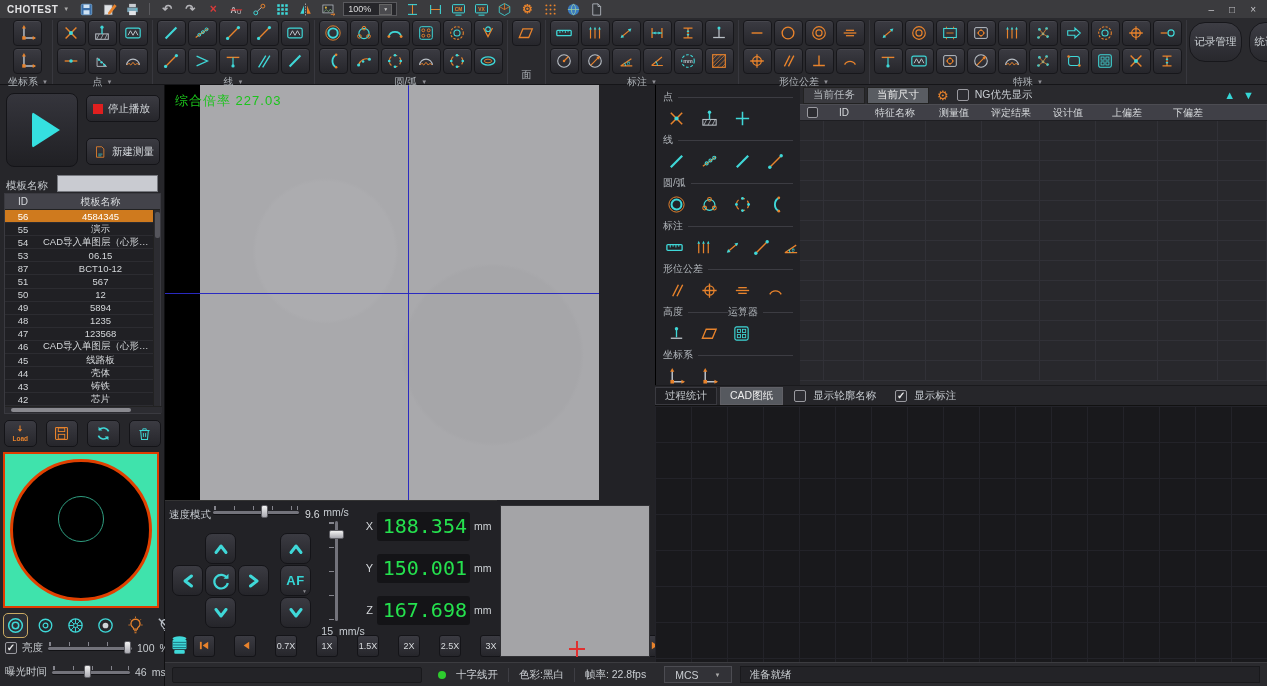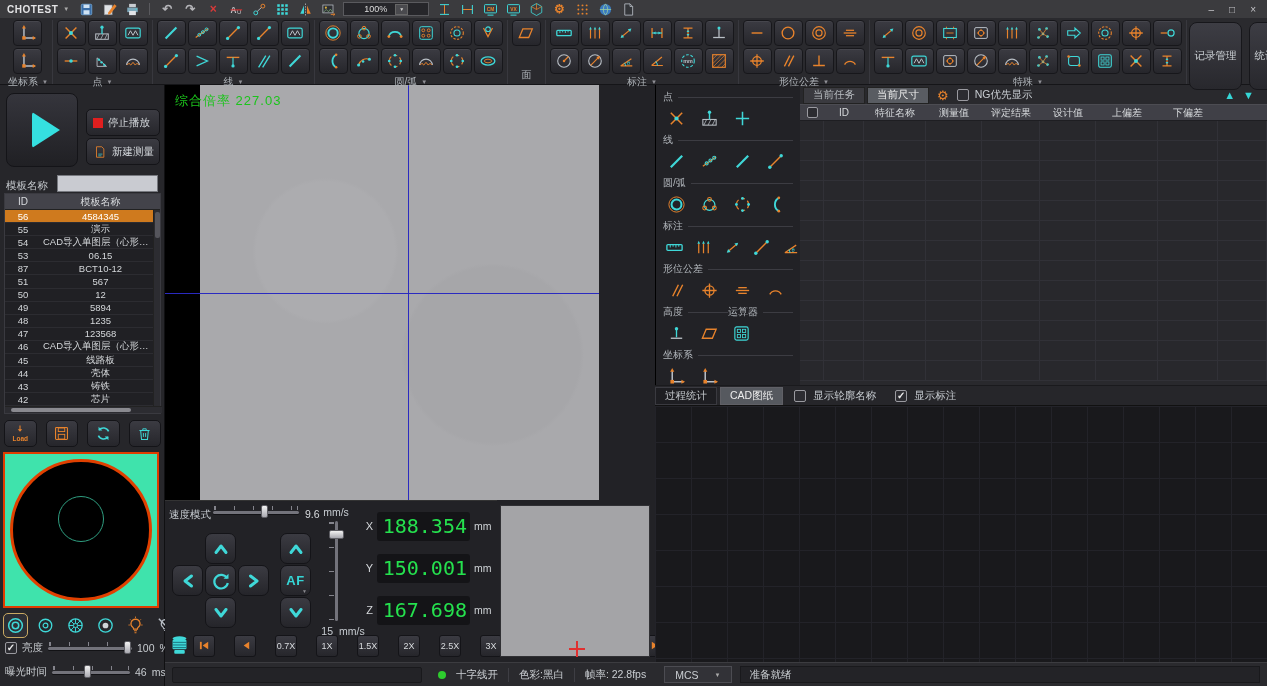--- a/index.html
+++ b/index.html
@@ -6,33 +6,33 @@
 html,body{width:1267px;height:686px;overflow:hidden}
 body{background:#222226;font-family:"Liberation Sans",sans-serif;font-size:11px;color:#c8cdd2;position:relative}
 svg{display:block}
 
 .titlebar{position:absolute;left:0;top:0;width:1267px;height:18px;background:#3b3b3e;display:flex;align-items:center;padding:0 7px;gap:5px;z-index:20}
 .tb-app{font-size:10px;font-weight:bold;color:#e4e4e6;letter-spacing:.5px}
 .tb-caret{font-size:6px;color:#aaa;margin-right:4px}
 .tb-icons{display:flex;align-items:center;gap:7px}
 .tb-icon{width:16px;height:16px;display:flex;align-items:center;justify-content:center;font-size:12px;line-height:1}
 .tb-sep{width:1px;height:12px;background:#5a5a5e;margin:0 2px}
-.tb-zoom{background:#26262a;border:1px solid #5a5a5e;height:14px;display:flex;align-items:center;font-size:9px;padding:0 20px;gap:8px;color:#ddd}
+.tb-zoom{background:#26262a;border:1px solid #5a5a5e;height:14px;display:flex;align-items:center;font-size:9px;padding:0 4px;gap:8px;color:#ddd}
 .tb-zoom .dd{background:#4a4a4e;border:1px solid #666;width:13px;height:11px;font-size:5px;display:flex;align-items:center;justify-content:center;color:#ccc}
 .tb-right{margin-left:auto;display:flex;gap:15px;color:#c4c4c8;font-size:10px;padding-right:4px}
 .tb-right span{cursor:default}
 
 .toolbar{position:absolute;left:0;top:18px;width:1267px;height:67px;background:#2a2a2e;border-bottom:1px solid #151518;display:flex;align-items:stretch;padding:2px 4px 0;z-index:19}
 .tgroup{display:flex;flex-direction:column;align-items:center;padding:0 4px;border-right:1px solid #38383e}
 .tgrid{display:grid;gap:2px;grid-auto-rows:26px}
 .tbtn{width:29px;height:26px;background:linear-gradient(#3b3b42,#26262b);border:1px solid #17171b;border-radius:4px;display:flex;align-items:center;justify-content:center;box-shadow:inset 0 1px 0 rgba(255,255,255,.06)}
 .tlabel{margin-top:auto;font-size:10px;color:#b0b5ba;display:flex;align-items:center;gap:4px;padding:1px 0 2px;white-space:nowrap}
 .tlabel .arr{font-size:6px;color:#909096}
 #toolbar-actions{margin-left:auto;display:flex;gap:7px;padding:2px 2px}
-.taction{width:53px;height:68px;background:linear-gradient(#3d3d44,#28282d);border:1px solid #17171b;border-radius:8px;color:#cdd2d6;font-size:10.5px;display:flex;align-items:center;justify-content:center;white-space:nowrap}
+.taction{width:53px;height:40px;background:linear-gradient(#3d3d44,#28282d);border:1px solid #17171b;border-radius:16px;color:#cdd2d6;font-size:10.5px;display:flex;align-items:center;justify-content:center;white-space:nowrap}
 
 .leftpanel{position:absolute;left:0;top:85px;width:165px;height:601px;background:#26262a;border-right:1px solid #101012}
 .play-btn{position:absolute;left:6px;top:8px;width:72px;height:74px;background:linear-gradient(#35353c,#202024);border:1px solid #141418;border-radius:8px;display:flex;align-items:center;justify-content:center}
 .play-tri{width:0;height:0;border-left:28px solid #35e0e0;border-top:18px solid transparent;border-bottom:18px solid transparent;margin-left:8px;border-radius:3px}
 .side-btn{position:absolute;left:86px;width:74px;height:27px;background:linear-gradient(#3b3b42,#26262b);border:1px solid #141418;border-radius:5px;display:flex;align-items:center;gap:5px;padding:0 6px;font-size:10.5px;color:#d2d6da;white-space:nowrap}
 .stop-sq{width:10px;height:10px;background:#e01f1f;flex:none}
 .tpl-label{position:absolute;left:6px;top:94px;font-size:10.5px;color:#c4c8cc}
 .tpl-input{position:absolute;left:57px;top:90px;width:101px;height:17px;background:#c9cbd1;border:1px solid #77797f;font-size:10px;padding:0 3px;color:#222}
 .tpl-table{position:absolute;left:4px;top:108px;width:157px;height:221px;background:#202024;border:1px solid #3a3a40}
 .tpl-head{display:grid;grid-template-columns:36px 1fr;height:16px;background:#43434a;border-bottom:1px solid #222;align-items:center;text-align:center;font-size:10px;color:#d8dbde}
@@ -821,21 +821,21 @@
   <div id="toolbar-actions">
       <div class="taction">记录管理</div>
       <div class="taction">统计分析</div>
     </div>
 </div>
 
 <div class="leftpanel">
   <div class="play-btn">
       <span class="play-tri"></span>
     </div>
-  <div class="side-btn" style="top:24px">
+  <div class="side-btn" style="top:10px">
     <span class="stop-sq"></span>
     <span>停止播放</span>
   </div>
   <div class="side-btn" style="top:53px">
     <span id="doc-ico">
         <svg width="14" height="14" viewBox="0 0 20 20" fill="none">
           <path d="M5 2.5h7.5l3 3v12H5z" stroke="#e8832c" stroke-width="1.2" fill="none"></path>
           <path d="M7.5 13h6M7.5 15.5h4.5" stroke="#3fd8d8" stroke-width="1"></path>
         </svg>
       </span>

